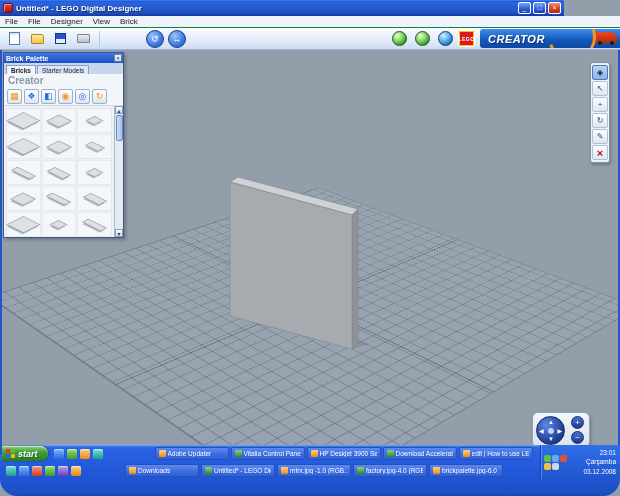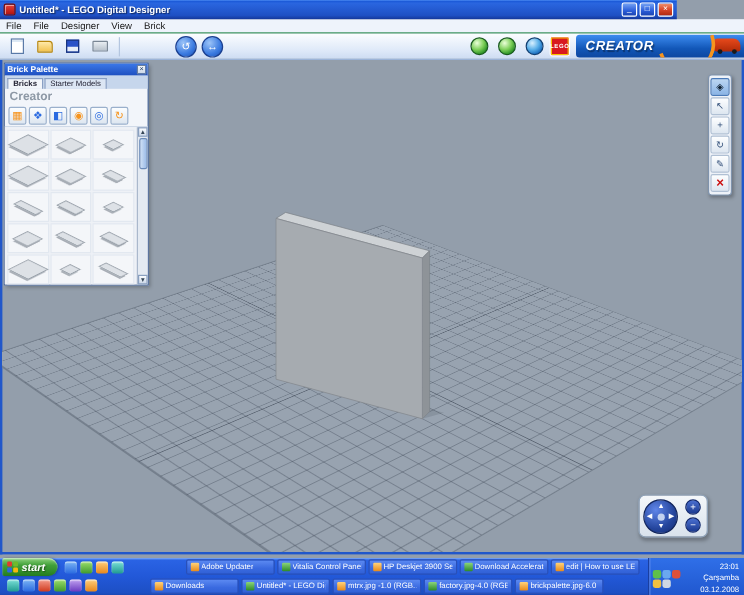--- a/index.html
+++ b/index.html
@@ -111,23 +111,23 @@
     background:radial-gradient(circle at 35% 30%, #5f85e8, #24459c 60%, #142a6e); }
   .dar { position:absolute; color:#fff; font-size:6px; line-height:6px; }
   .dar.up { left:11px; top:2px; } .dar.down { left:11px; bottom:2px; }
   .dar.left { left:2px; top:11px; } .dar.right { right:2px; top:11px; }
   .dcenter { position:absolute; left:11px; top:11px; width:6px; height:6px; border-radius:50%; background:#c3d2f0; }
   .zbtn { position:absolute; right:5px; width:13px; height:13px; border-radius:50%; border:1px solid #142a6e; color:#fff;
     font-size:8px; line-height:11px; text-align:center; background:linear-gradient(#4a6fd0,#1c3a90); }
   .zbtn.zin { top:3px; } .zbtn.zout { bottom:3px; }
 
   
-  #taskbar { position:absolute; left:0; bottom:0; width:620px; height:31px;
+  #taskbar { position:absolute; left:0; bottom:0; width:620px; height:51px;
     background:linear-gradient(180deg,#4b86f2 0%,#2a63e4 6%,#2258d8 50%,#1d4fc4 94%,#1a47b0 100%);
-    box-shadow:inset 0 1px 0 #6a9af5; z-index:25; }
+    box-shadow:inset 0 1px 0 #6a9af5; z-index:25;border-radius:17px; }
   .task-rows { position:absolute; left:0; top:0; right:80px; bottom:0; display:flex; flex-direction:column; }
   .task-row { height:17px; display:flex; align-items:center; gap:2px; padding:0 2px; min-width:0; }
   #start-btn { height:15px; display:flex; align-items:center; gap:3px; padding:0 10px 0 4px; flex:0 0 auto;
     background:linear-gradient(#8ed47e,#41a039 40%,#2e8a28 80%,#257a20); border-radius:2px 10px 10px 2px;
     color:#fff; font-weight:bold; font-style:italic; font-size:9px; text-shadow:1px 1px 1px rgba(0,0,0,.4);
     box-shadow:inset 0 1px 1px rgba(255,255,255,.5), 1px 0 2px rgba(0,0,0,.3); }
   .flag { width:9px; height:9px; display:grid; grid-template:1fr 1fr / 1fr 1fr; gap:1px; }
   .flag span { border-radius:1px; }
   .flag .f1{ background:#e23a2e; } .flag .f2{ background:#6fba2c; } .flag .f3{ background:#2a6ae0; } .flag .f4{ background:#f5b80c; }
   .qi { width:10px; height:10px; border-radius:2px; flex:0 0 auto; box-shadow:inset 0 1px 1px rgba(255,255,255,.6); }

